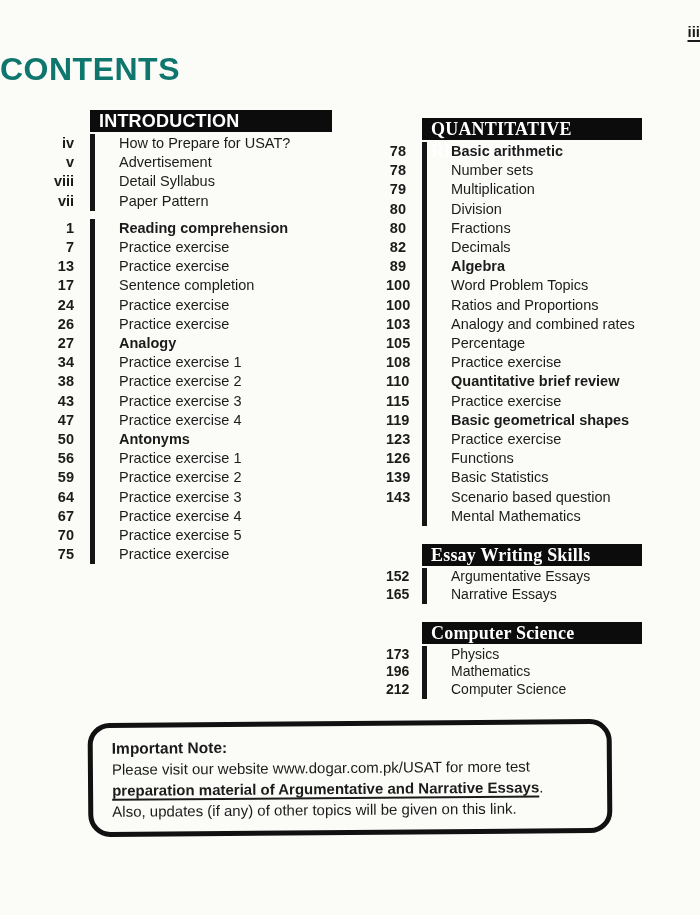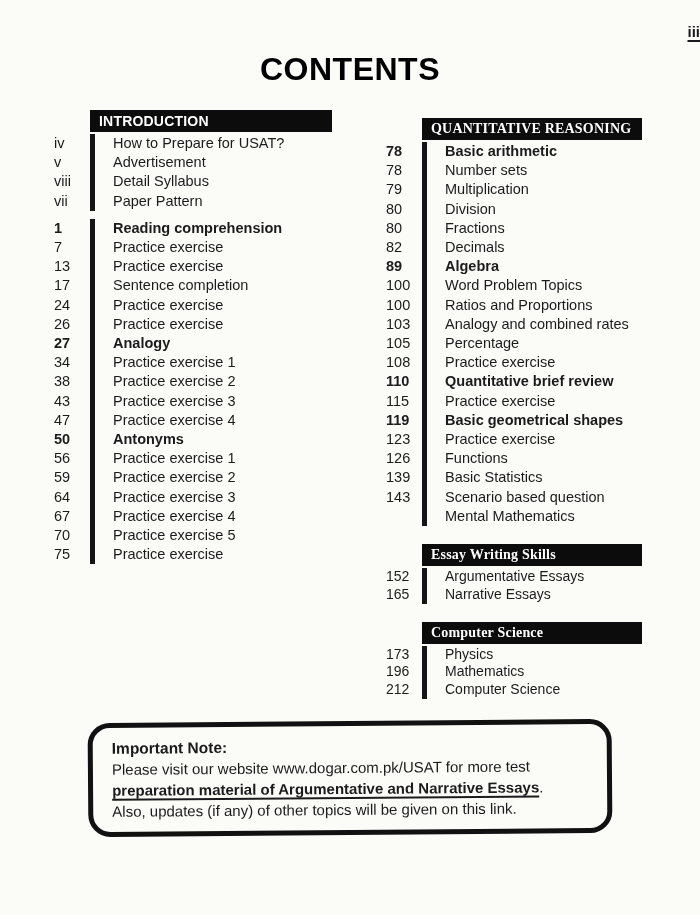--- a/index.html
+++ b/index.html
@@ -22,49 +22,48 @@
     font-weight: 700;
     font-size: 15px;
     text-decoration: underline;
     text-underline-offset: 3px;
     text-decoration-thickness: 2px;
   }
 
   .contents-title {
     position: absolute;
     top: 51px; left: 0; width: 700px;
-    text-align: center;
     font-weight: 700;
     font-size: 32px;
     letter-spacing: 0.5px;
-    color: #000000;
+    color: #0f766e;
   }
 
   .col { position: absolute; }
   .col-left  { left: 54px;  top: 110px; width: 300px; }
   .col-right { left: 386px; top: 118px; width: 305px; }
 
   .hdr {
     margin-left: 36px;
     background: #0c0c0c;
     color: #ffffff;
     font-weight: 700;
-    font-size: 14px;
+    font-size: 18px;
     height: 22px;
     line-height: 22px;
     padding-left: 9px;
     margin-bottom: 2px;
     letter-spacing: 0.2px;
   }
   .col-left  .hdr { width: 242px; }
   .col-right .hdr { width: 220px; font-family: Liberation Serif, serif; }
 
   .row { display: flex; line-height: 19.2px; font-size: 14.5px; }
-  .num { width: 36px; padding-right: 16px; flex: none; }
-  .ttl { border-left: 5px solid #151515; padding-left: 18px; flex: 1; }
+  .num { width: 36px; text-align: right; padding-right: 16px; flex: none; font-weight: bold; }
+  .ttl { border-left: 5px solid #151515; padding-left: 24px; flex: 1; }
   .row.b { font-weight: 700; }
 
   section.gap-sm { margin-top: 8px; }
   section.gap-md { margin-top: 18px; }
   section.tight .row { line-height: 17.8px; font-size: 14px; }
 
   .note-box {
     position: absolute;
     left: 88px; top: 721px;
     width: 524px; height: 114px;

